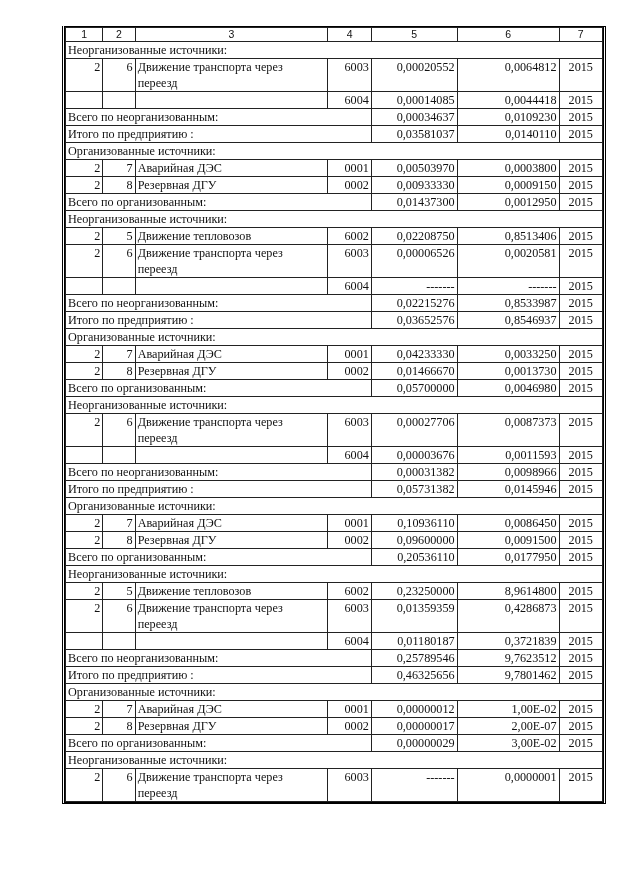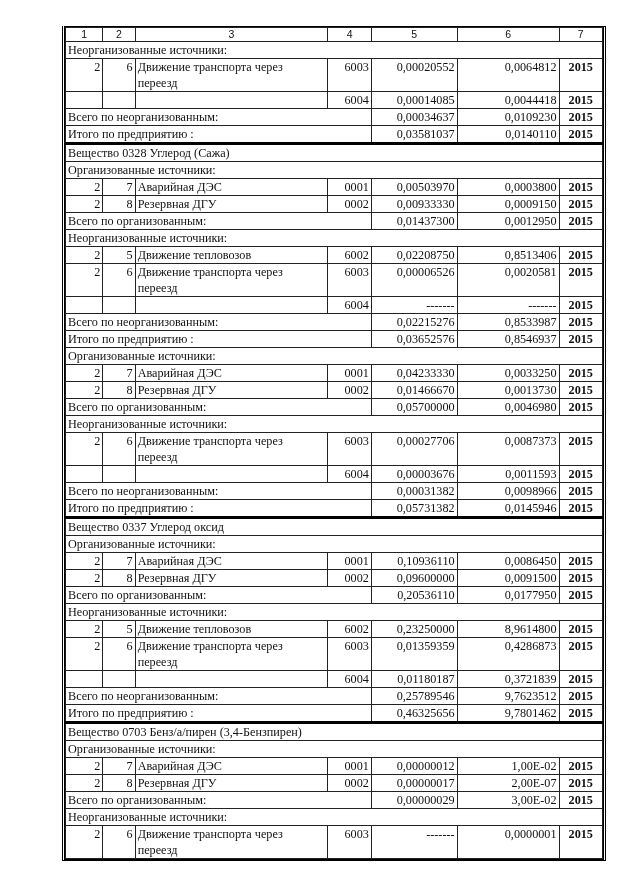--- a/index.html
+++ b/index.html
@@ -6,21 +6,21 @@
   body { width: 619px; height: 876px; position: relative; overflow: hidden; }
   .frame {
     position: absolute; left: 62px; top: 26px; width: 538px;
     border-left: 3px double #000; border-right: 3px double #000;
     border-top: 1px solid #000; border-bottom: 2px solid #000;
   }
   table { border-collapse: collapse; width: 100%; table-layout: fixed;
     font-family: "Liberation Serif", serif; font-size: 12.2px; color: #111; }
   td { border: 1px solid #222; padding: 0 2px; height: 16px; line-height: 16px; vertical-align: top; white-space: nowrap; overflow: hidden; }
   td.r { text-align: right; }
-  td.c { text-align: center; font-weight: bold; }
+  td.c { text-align: center; }
   td.wrap { white-space: normal; line-height: 16px; }
   tr.head td { font-family: "Liberation Sans", sans-serif; font-size: 10.5px; text-align: center; height: 13px; line-height: 13px; }
   tr.substance td { border-top: 3px solid #000; }
   col.c1 { width: 37px; } col.c2 { width: 32px; } col.c3 { width: 191px; }
   col.c4 { width: 43px; } col.c5 { width: 85px; } col.c6 { width: 101px; } col.c7 { width: 43px; }
 </style>
 </head>
 <body>
 
 <div class="frame">
@@ -72,23 +72,20 @@
           <td class="r">0,00034637</td>
           <td class="r">0,0109230</td>
           <td class="c">2015</td>
         </tr>
         <tr class="total">
           <td colspan="4">Итого по предприятию :</td>
           <td class="r">0,03581037</td>
           <td class="r">0,0140110</td>
           <td class="c">2015</td>
         </tr>
-        <tr class="substance">
-          <td colspan="7">Вещество  0328  Углерод (Сажа)</td>
-        </tr>
         <tr class="section">
           <td colspan="7">Организованные источники:</td>
         </tr>
         <tr class="data">
           <td class="r">2</td>
           <td class="r">7</td>
           <td class="">Аварийная ДЭС</td>
           <td class="r">0001</td>
           <td class="r">0,00503970</td>
           <td class="r">0,0003800</td>
@@ -204,23 +201,20 @@
           <td class="r">0,00031382</td>
           <td class="r">0,0098966</td>
           <td class="c">2015</td>
         </tr>
         <tr class="total">
           <td colspan="4">Итого по предприятию :</td>
           <td class="r">0,05731382</td>
           <td class="r">0,0145946</td>
           <td class="c">2015</td>
         </tr>
-        <tr class="substance">
-          <td colspan="7">Вещество  0337  Углерод оксид</td>
-        </tr>
         <tr class="section">
           <td colspan="7">Организованные источники:</td>
         </tr>
         <tr class="data">
           <td class="r">2</td>
           <td class="r">7</td>
           <td class="">Аварийная ДЭС</td>
           <td class="r">0001</td>
           <td class="r">0,10936110</td>
           <td class="r">0,0086450</td>
@@ -276,23 +270,20 @@
           <td class="r">0,25789546</td>
           <td class="r">9,7623512</td>
           <td class="c">2015</td>
         </tr>
         <tr class="total">
           <td colspan="4">Итого по предприятию :</td>
           <td class="r">0,46325656</td>
           <td class="r">9,7801462</td>
           <td class="c">2015</td>
         </tr>
-        <tr class="substance">
-          <td colspan="7">Вещество  0703  Бенз/а/пирен (3,4-Бензпирен)</td>
-        </tr>
         <tr class="section">
           <td colspan="7">Организованные источники:</td>
         </tr>
         <tr class="data">
           <td class="r">2</td>
           <td class="r">7</td>
           <td class="">Аварийная ДЭС</td>
           <td class="r">0001</td>
           <td class="r">0,00000012</td>
           <td class="r">1,00E-02</td>

